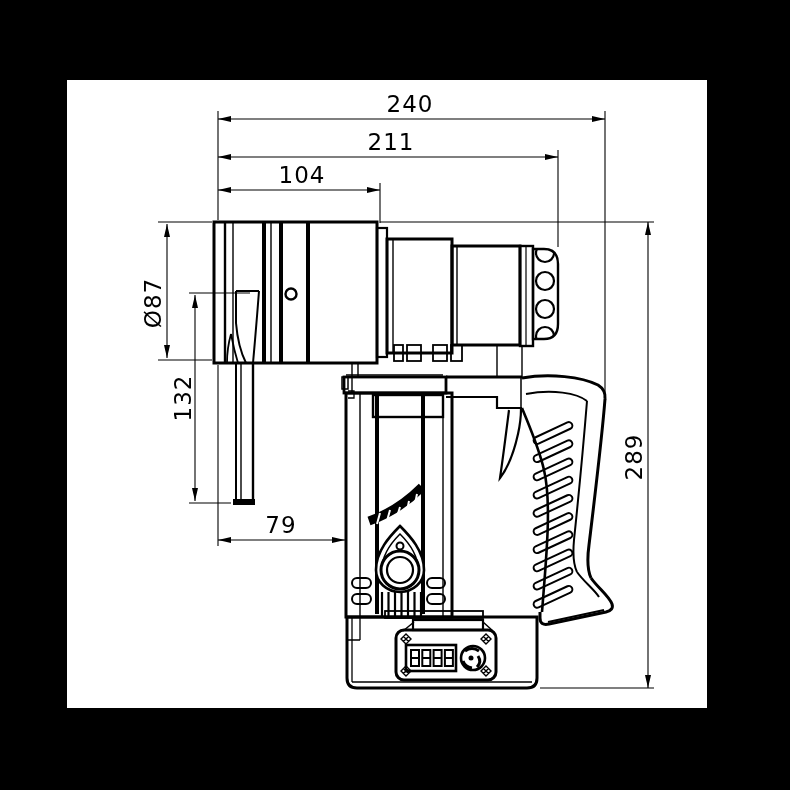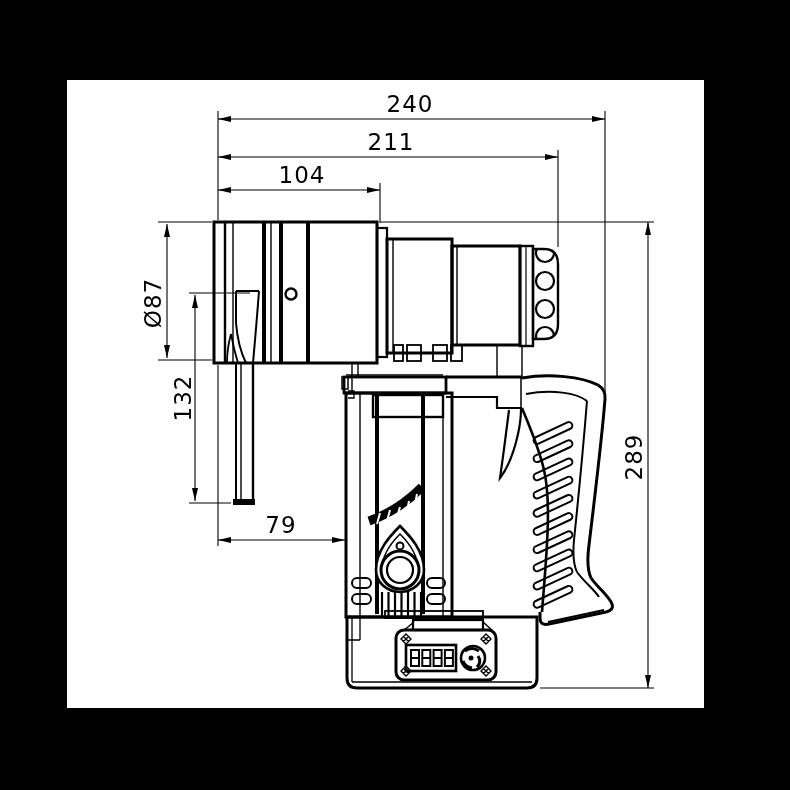--- a/index.html
+++ b/index.html
@@ -1,16 +1,16 @@
 <!DOCTYPE html>
 <html><head>
 <meta charset="utf-8">
 <style>
   html,body{margin:0;padding:0;background:#000;}
-  .stage{position:relative;width:704px;height:790px;background:#84cc16;overflow:hidden;}
+  .stage{position:relative;width:790px;height:790px;background:#84cc16;overflow:hidden;}
   svg{display:block}
   text{font-family:"DejaVu Sans",sans-serif;font-size:23px;fill:#000;letter-spacing:1px;}
   .ln{stroke:#000;fill:none;}
   .dim{stroke:#000;stroke-width:1.1;fill:none;}
   .arr{fill:#000;stroke:none;}
 </style>
 </head>
 <body>
 
 <div class="stage">

